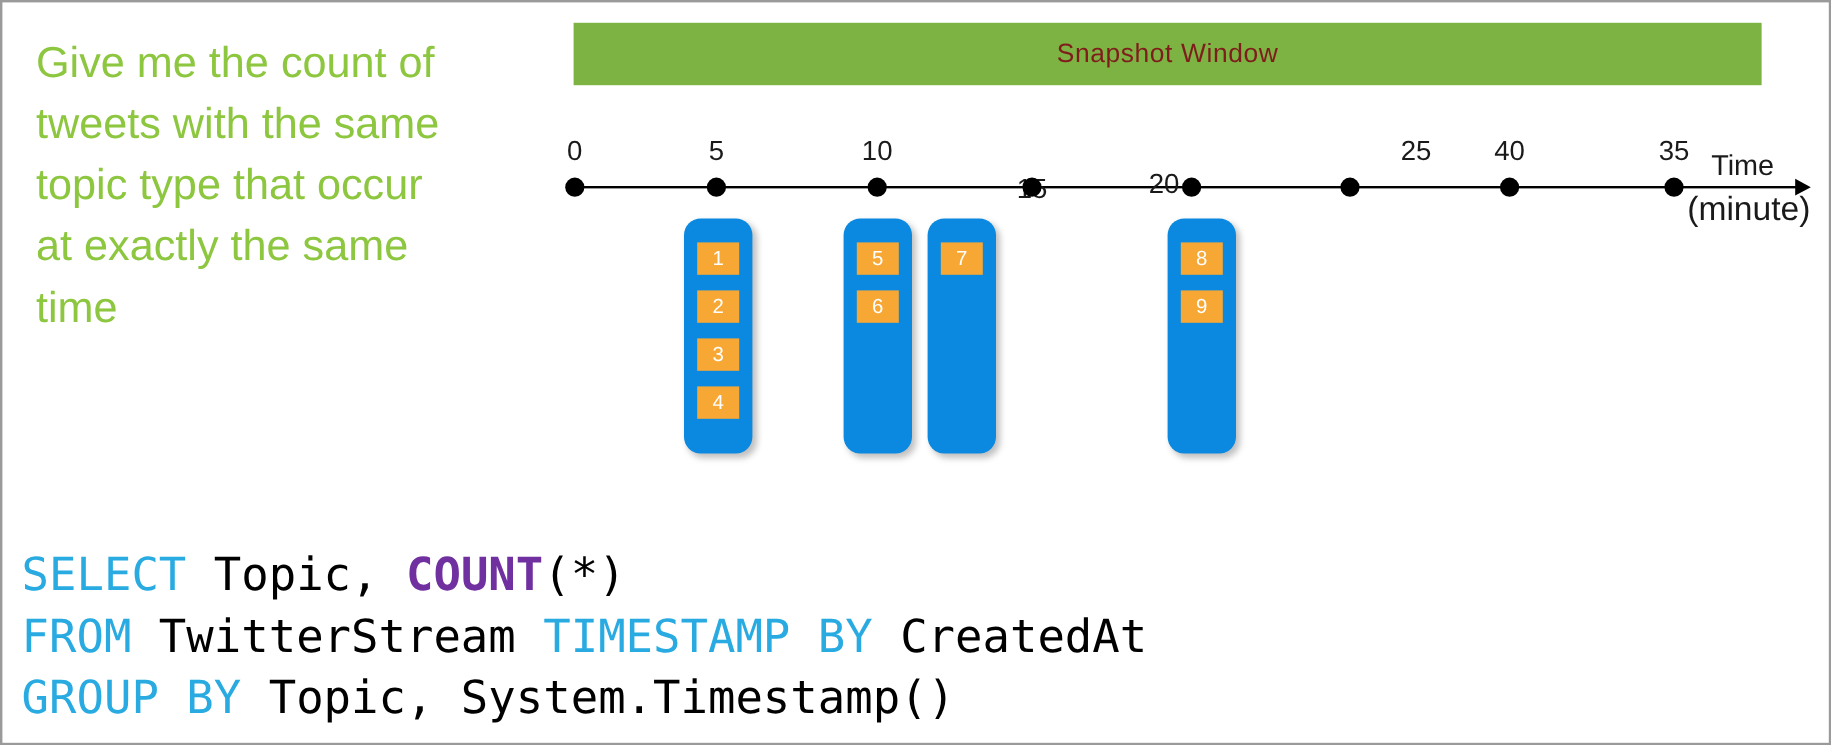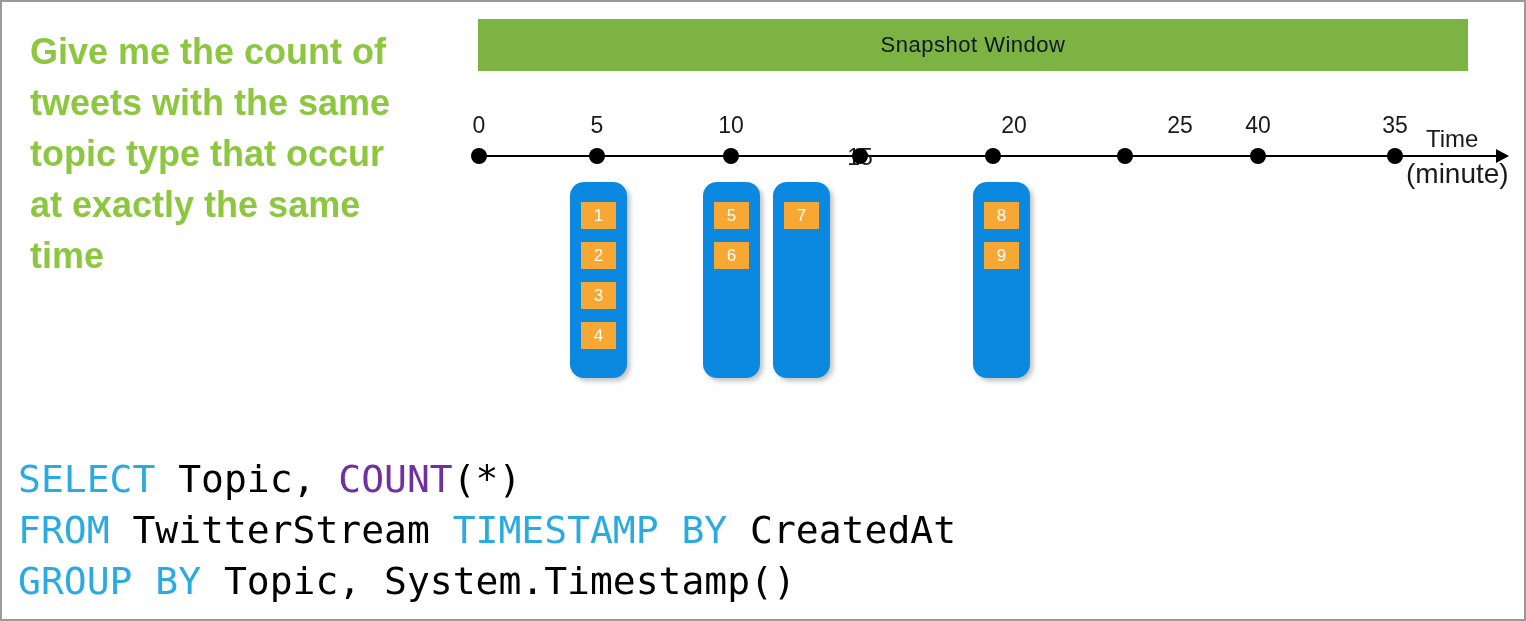--- a/index.html
+++ b/index.html
@@ -13,29 +13,29 @@
   }
   html,body{margin:0;padding:0;background:#fff;}
   .slide{
     position:relative;width:1526px;height:621px;background:#ffffff;
     border:2px solid #9a9a9a;box-sizing:border-box;overflow:hidden;
     font-family:"Liberation Sans","DejaVu Sans",sans-serif;
   }
   
   .query-text{
     position:absolute;left:28px;top:24px;width:420px;
-    color:var(--text-green);font-size:36px;line-height:51px;font-weight:700;
+    color:var(--text-green);font-size:36px;line-height:51px;font-weight:400;
   }
   
   .banner{
     position:absolute;left:476px;top:17px;width:990px;height:52px;
     background:var(--banner-green);
     display:flex;align-items:center;justify-content:center;
   }
-  .banner-label{color:#0f172a;font-size:22px;font-weight:300;letter-spacing:.5px;}
+  .banner-label{color:#7f1d1d;font-size:22px;font-weight:300;letter-spacing:.5px;}
   
   .axis-line{position:absolute;left:477px;top:153px;width:1022px;height:2px;background:var(--axis-black);}
   .arrowhead{
     position:absolute;left:1494px;top:147px;width:0;height:0;
     border-left:13px solid var(--axis-black);
     border-top:7px solid transparent;border-bottom:7px solid transparent;
   }
   .dot{position:absolute;top:146px;width:16px;height:16px;border-radius:50%;background:var(--axis-black);}
   .tick-label{
     position:absolute;top:110px;transform:translateX(-50%);
@@ -54,21 +54,21 @@
     background:var(--event-orange);color:#ffffff;font-size:17px;
     display:flex;align-items:center;justify-content:center;
   }
   
   .code{
     position:absolute;left:16px;top:452px;
     font-family:"DejaVu Sans Mono","Liberation Mono",monospace;
     font-size:38px;line-height:51px;white-space:pre;color:#000;
   }
   .tok-kw{color:var(--kw-cyan);}
-  .tok-fn{color:var(--fn-purple);}
+  .tok-fn{color:var(--fn-purple);font-weight:bold;}
   .tok-pl{color:#000000;}
 </style>
 </head>
 <body>
 
 <div class="slide">
 
   <div class="query-text">
       <div>Give me the count of</div>
       <div>tweets with the same</div>
@@ -86,21 +86,21 @@
     <div class="arrowhead"></div>
     <div id="ticks">
         <span class="tick-label" style="left: 477px;">0</span>
         <span class="dot" style="left: 469px;"></span>
         <span class="tick-label" style="left: 595px;">5</span>
         <span class="dot" style="left: 587px;"></span>
         <span class="tick-label" style="left: 729px;">10</span>
         <span class="dot" style="left: 721px;"></span>
         <span class="tick-label" style="left: 858px; margin-top: 32px;">15</span>
         <span class="dot" style="left: 850px;"></span>
-        <span class="tick-label" style="left: 1012px;">20</span>
+        <span class="tick-label" style="left: 968px; margin-top: 28px;">20</span>
         <span class="dot" style="left: 983px;"></span>
         <span class="tick-label" style="left: 1178px; text-align: right;">25</span>
         <span class="dot" style="left: 1115px;"></span>
         <span class="tick-label" style="left: 1256px;">40</span>
         <span class="dot" style="left: 1248px;"></span>
         <span class="tick-label" style="left: 1393px;">35</span>
         <span class="dot" style="left: 1385px;"></span>
       </div>
     <div class="time-label">Time</div>
     <div class="minute-label">(minute)</div>

